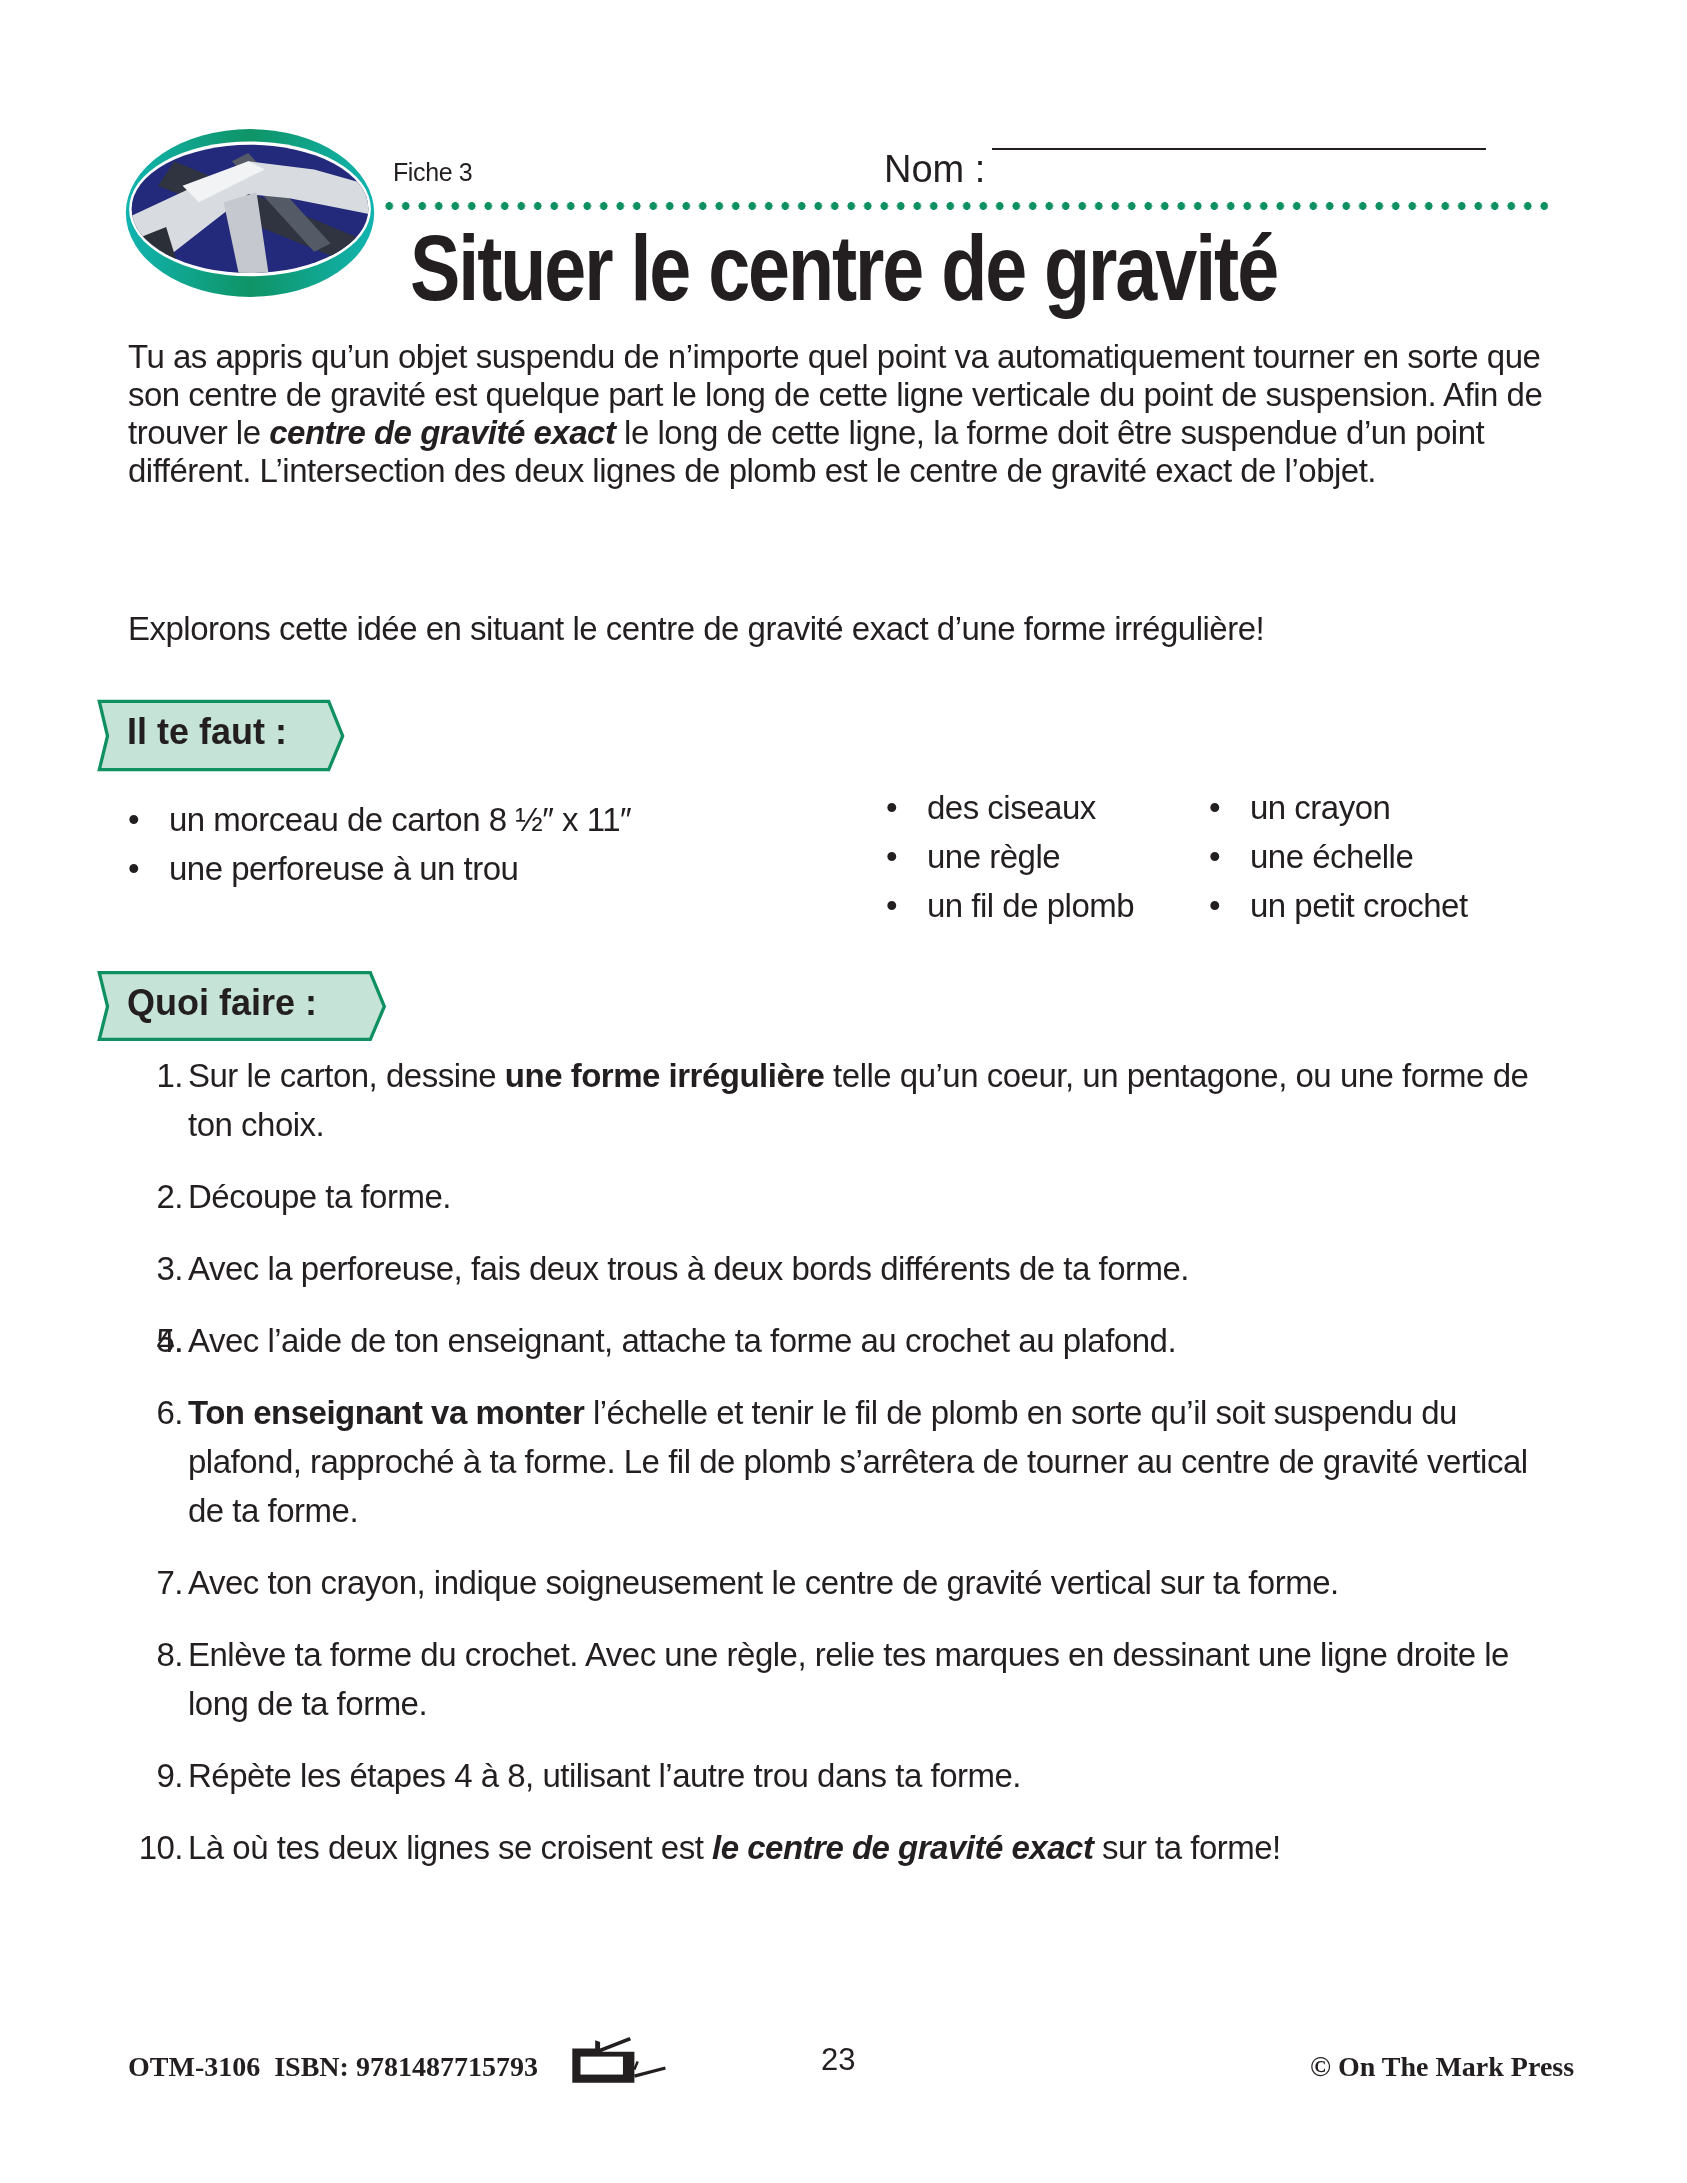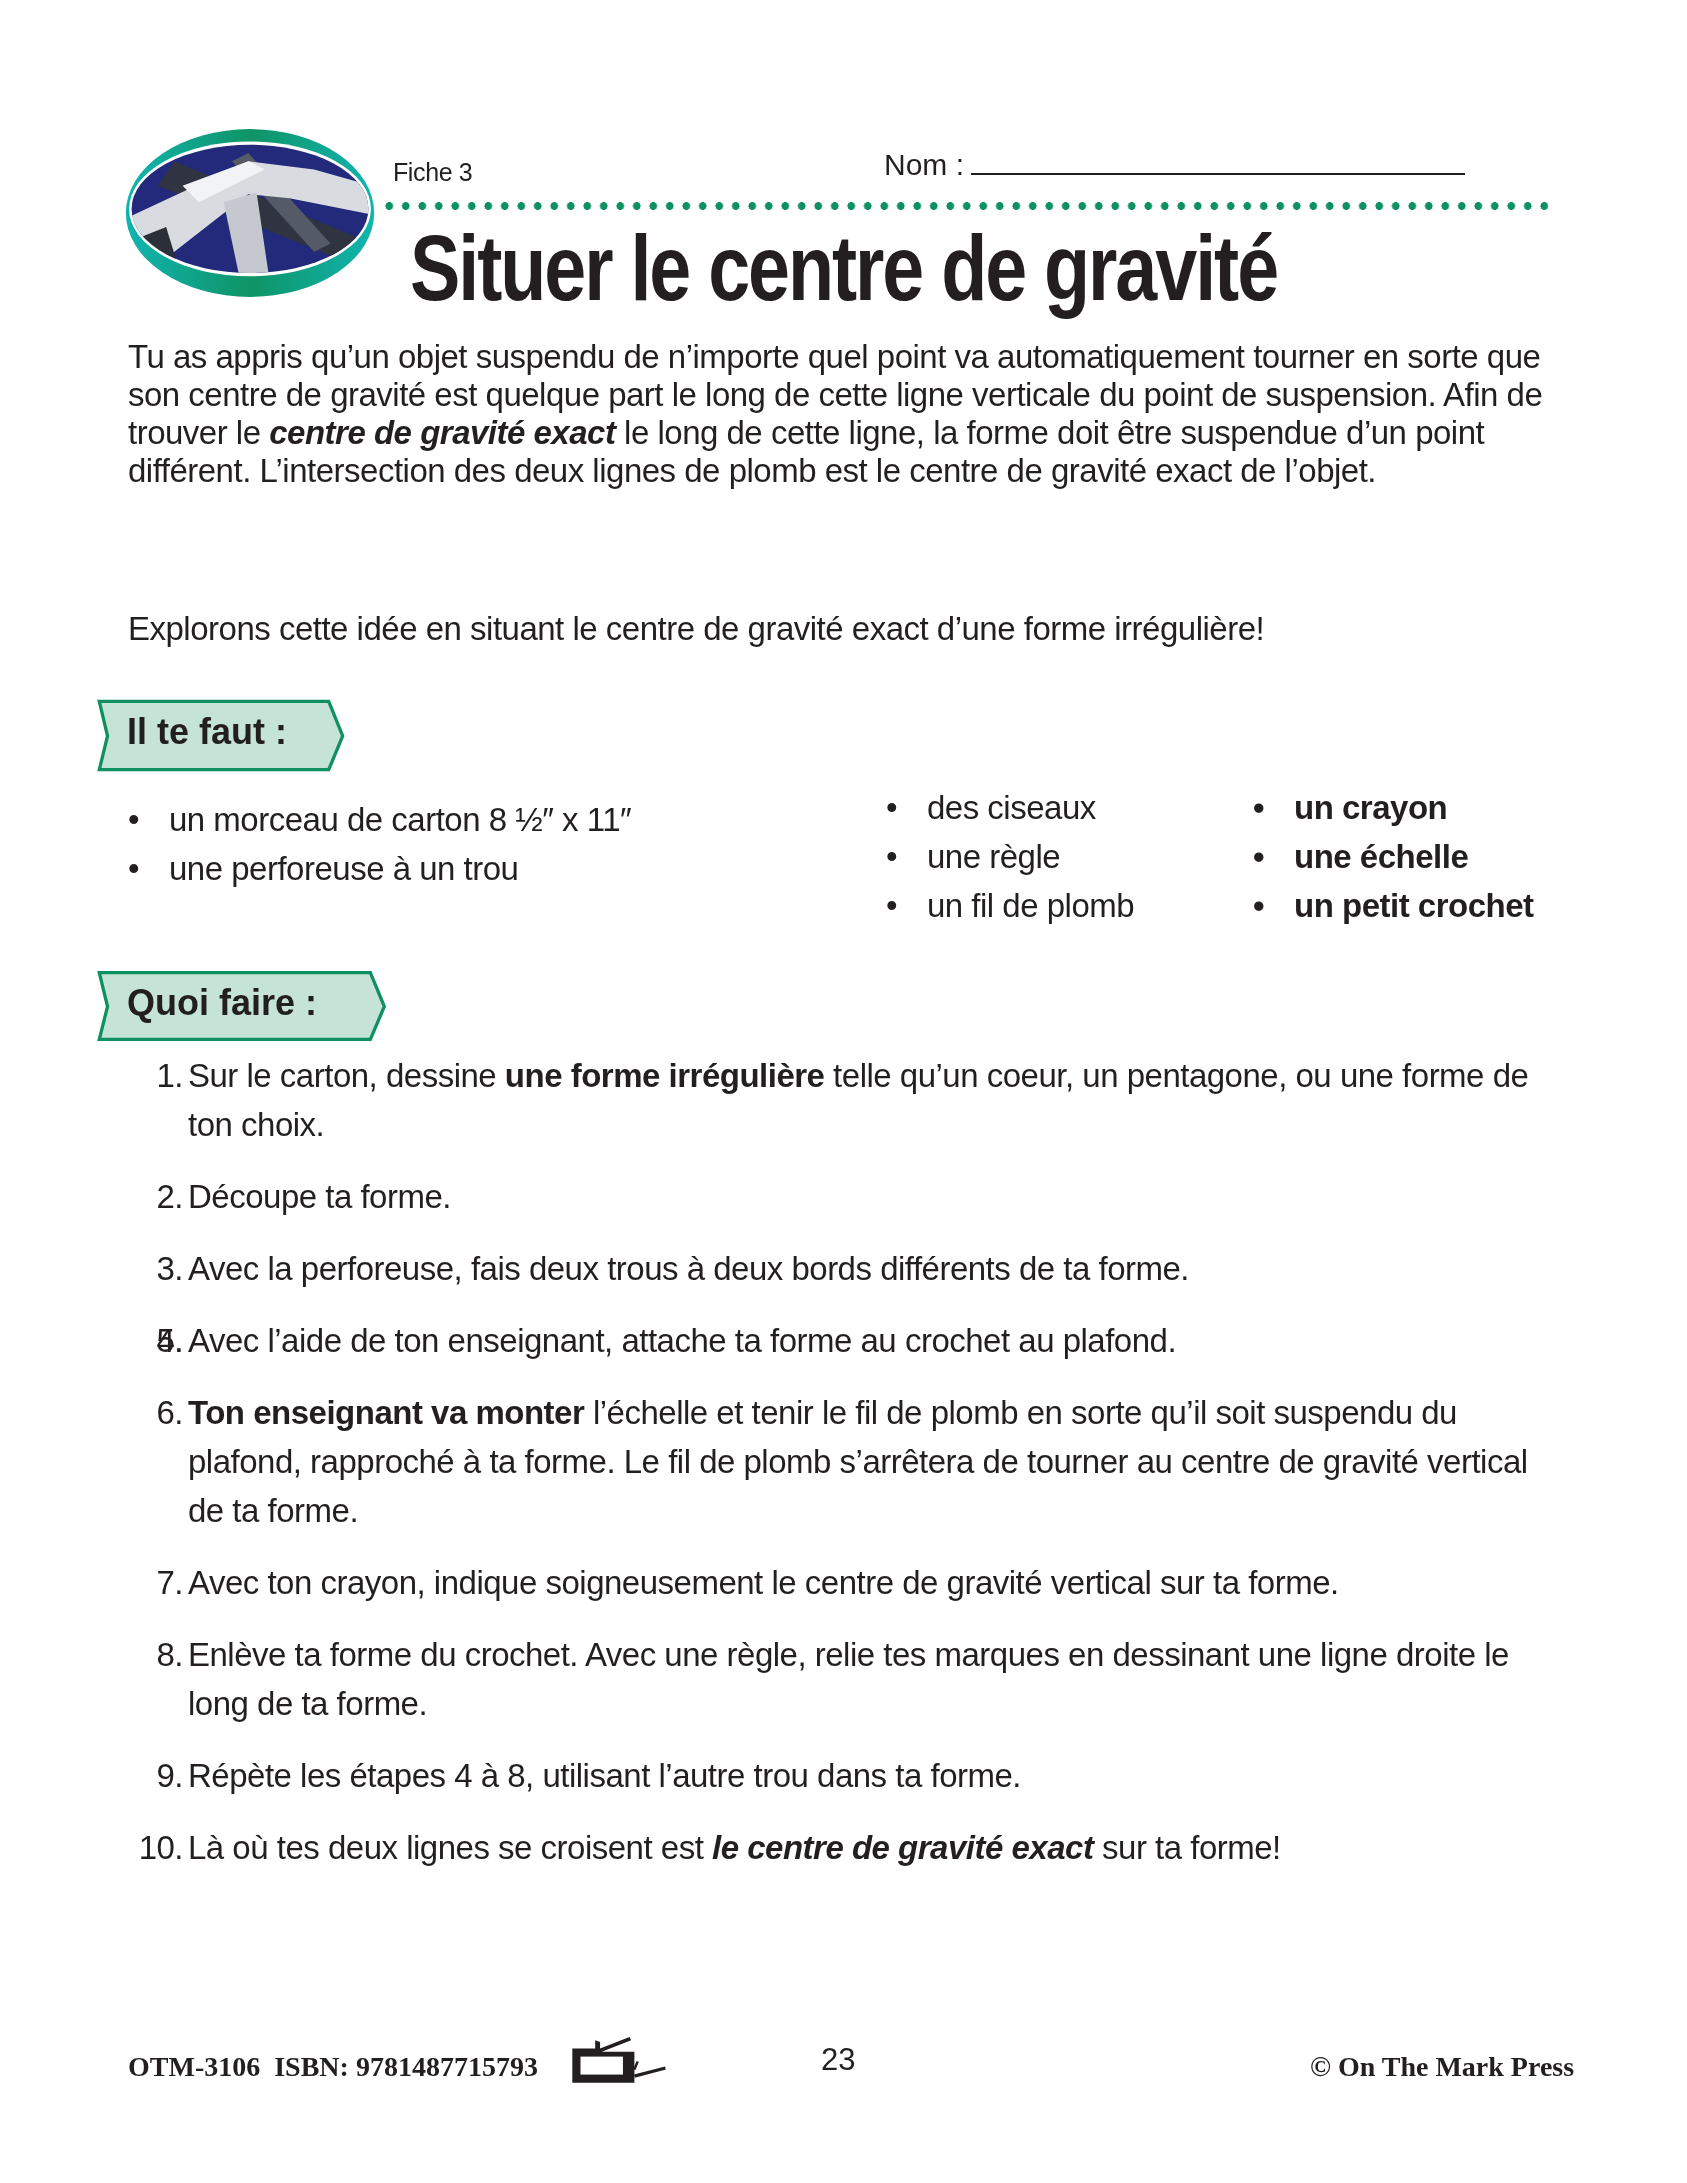--- a/index.html
+++ b/index.html
@@ -3,21 +3,21 @@
 <meta charset="utf-8">
 <style>
   html, body { margin:0; padding:0; background:#ffffff; }
   body { width:1687px; height:2183px; position:relative; overflow:hidden;
          font-family:"Liberation Sans", sans-serif; color:#231f20; }
   .abs { position:absolute; }
   
   .logo { left:125px; top:128px; width:250px; height:170px; }
   
   .fiche { left:393px; top:158px; font-size:25px; letter-spacing:-0.4px; }
-  .nom { left:884px; top:148px; font-size:30px; display:flex; align-items:flex-end; }
+  .nom { left:884px; top:148px; font-size:38px; display:flex; }
   .nom-line { display:inline-block; width:494px; border-bottom:2.5px solid #231f20; margin-left:6.6px; margin-bottom:6.6px; height:0; }
   .dots { left:381px; top:201px; width:1167px; height:10px;
           background-image: radial-gradient(circle, #0f9060 3.7px, transparent 4.1px);
           background-size:16.5px 10px; background-repeat:repeat-x; }
   .title { left:410px; top:216px; font-size:92px; font-weight:bold; letter-spacing:-2.5px;
            transform:scaleX(0.82); transform-origin:left top; white-space:nowrap; color:#231f20; }
   
   .para { left:128px; width:1417px; font-size:33px; line-height:38px; letter-spacing:-0.5px; }
   .p1 { top:338px; }
   .p2 { top:610px; }
@@ -27,21 +27,21 @@
   .banner { width:249px; height:73px; }
   .banner svg { position:absolute; left:0; top:0; }
   .banner-label { position:absolute; left:31px; top:11.5px; font-size:36px; font-weight:bold; letter-spacing:0px; white-space:nowrap; }
   .b1 { left:96px; top:699px; }
   .b2 { left:96px; top:970px; width:288px; height:71px; }
   
   .mat { font-size:33px; line-height:49px; letter-spacing:-0.5px; white-space:nowrap; }
   .mat .bullet { display:inline-block; width:41px; }
   .col1 { left:128px; top:783px;margin-top:12px; }
   .col2 { left:886px; top:783px; }
-  .col3 { left:1253px; top:783px;font-weight:bold; }
+  .col3 { left:1209px; top:783px; }
   
   .steps { left:124px; top:1051px; width:1425px; font-size:33px; line-height:49px; letter-spacing:-0.5px; }
   .step { position:relative; padding-left:64px; margin-bottom:23px; }
   .step .num { position:absolute; left:0; top:0; width:59px; text-align:right; }
   
   .footer { top:2051px; font-family:"Liberation Serif", serif; font-weight:bold; font-size:28px; }
   .f-left { left:128px; }
   .f-page { left:821px; top:2042px; font-family:"Liberation Sans", sans-serif; font-weight:normal; font-size:31px; }
   .f-right { left:1310px; }
   .copier { left:572px; top:2037px; width:97px; height:49px; }

